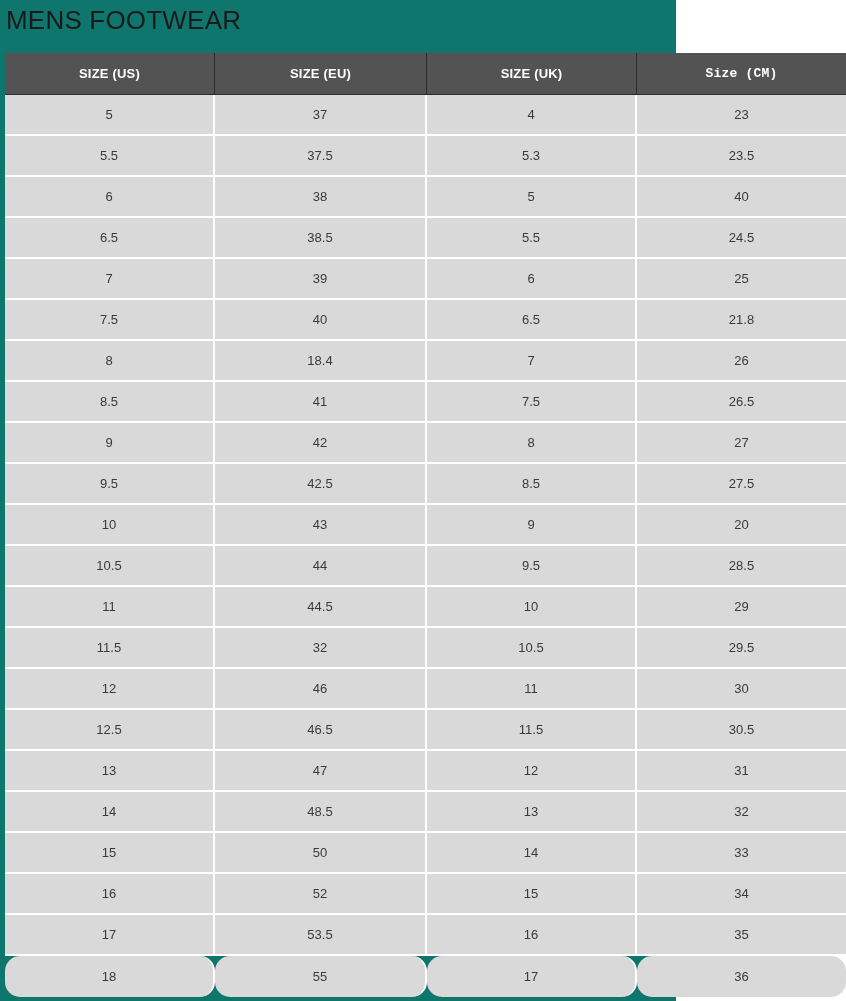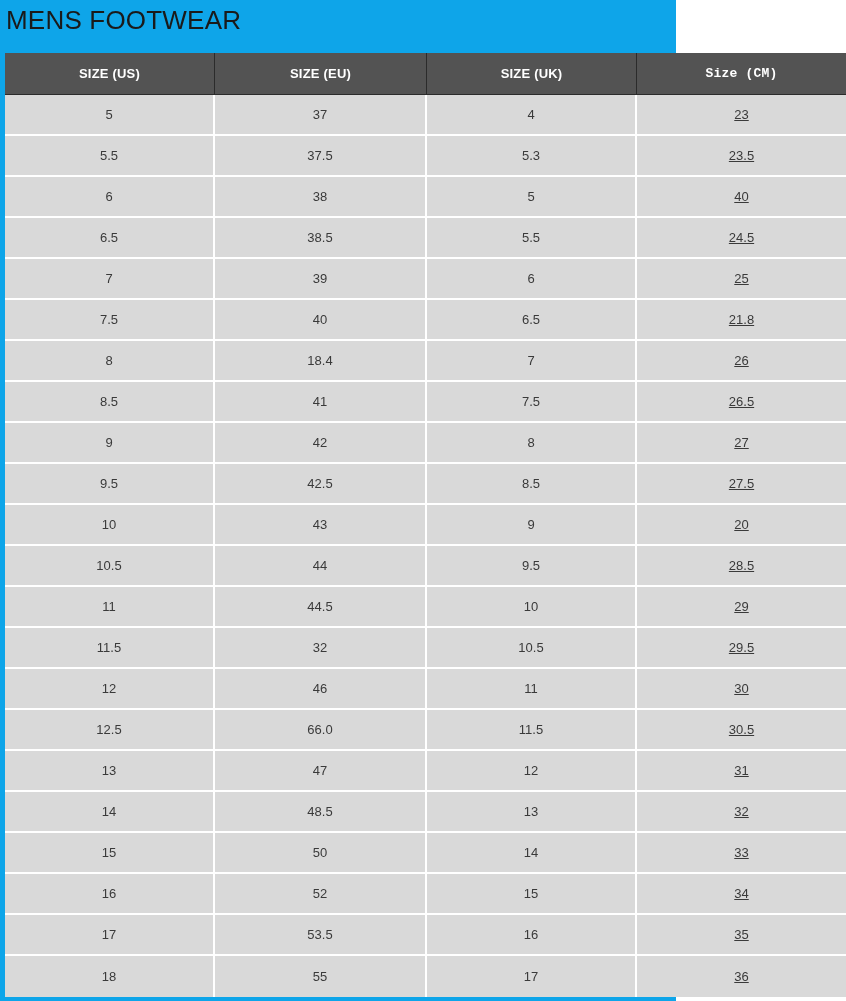--- a/index.html
+++ b/index.html
@@ -10,21 +10,21 @@
   body {
     width: 846px;
     height: 1001px;
     font-family: "Liberation Sans", sans-serif;
     overflow: hidden;
   }
   .page {
     width: 676px;
     height: 1001px;
     position: relative;
-    background: #0ea5e9;
+    background: #0f766e;
     box-sizing: border-box;
   }
   .page-title {
     font-size: 26px;
     font-weight: 400;
     color: #1a1a1a;
     letter-spacing: 0.2px;
     line-height: 1;
     padding: 7px 0 0 6px;
     margin: 0;
@@ -72,24 +72,24 @@
     font-size: 13px;
     text-align: center;
     height: 41px;
     padding: 0;
     border-right: 2px solid #ffffff;
     border-bottom: 2px solid #ffffff;
     box-sizing: border-box;
   }
   tbody td:last-child {
     border-right: none;
-    text-decoration: underline;
   }
   tbody tr:last-child td {
     border-bottom: none;
+    border-radius: 15px;
   }
 </style>
 </head>
 <body>
 
 <div class="page">
 
   <h1 class="page-title">MENS FOOTWEAR</h1>
 
   <div class="table-wrap">
@@ -194,21 +194,21 @@
             <td>29.5</td>
           </tr>
           <tr>
             <td>12</td>
             <td>46</td>
             <td>11</td>
             <td>30</td>
           </tr>
           <tr>
             <td>12.5</td>
-            <td>66.0</td>
+            <td>46.5</td>
             <td>11.5</td>
             <td>30.5</td>
           </tr>
           <tr>
             <td>13</td>
             <td>47</td>
             <td>12</td>
             <td>31</td>
           </tr>
           <tr>

